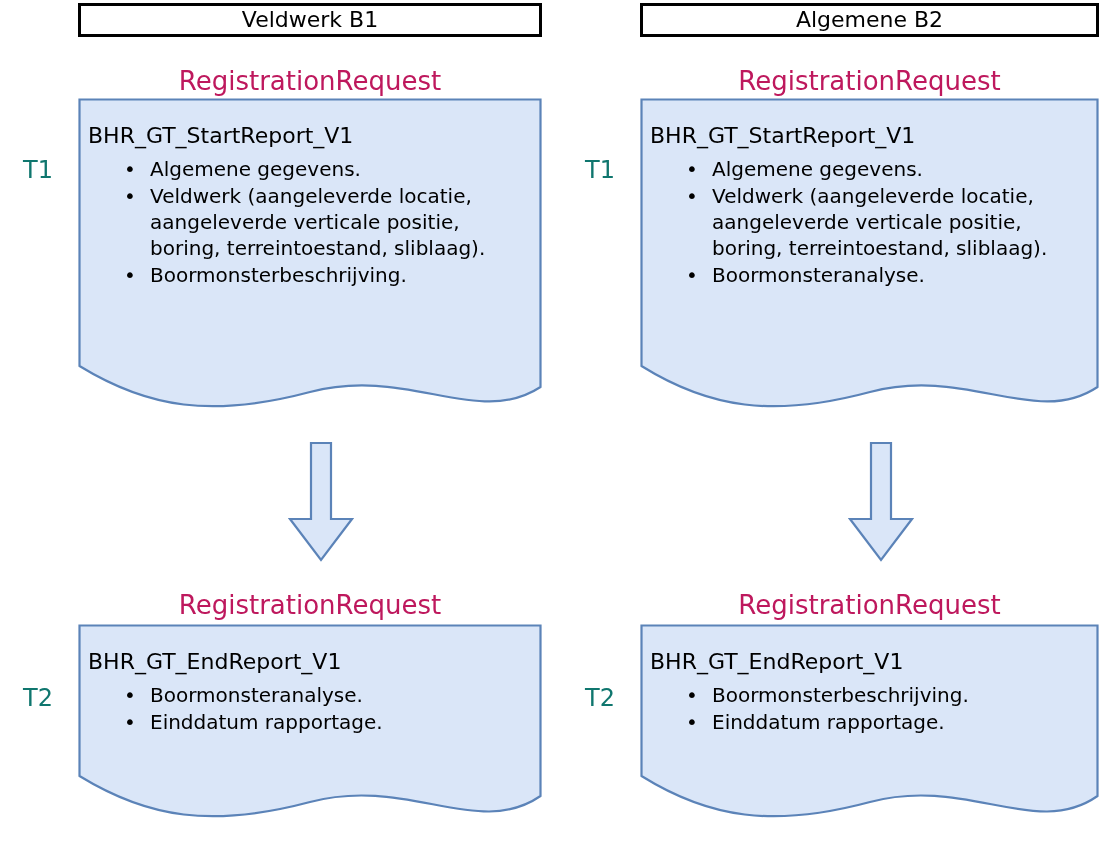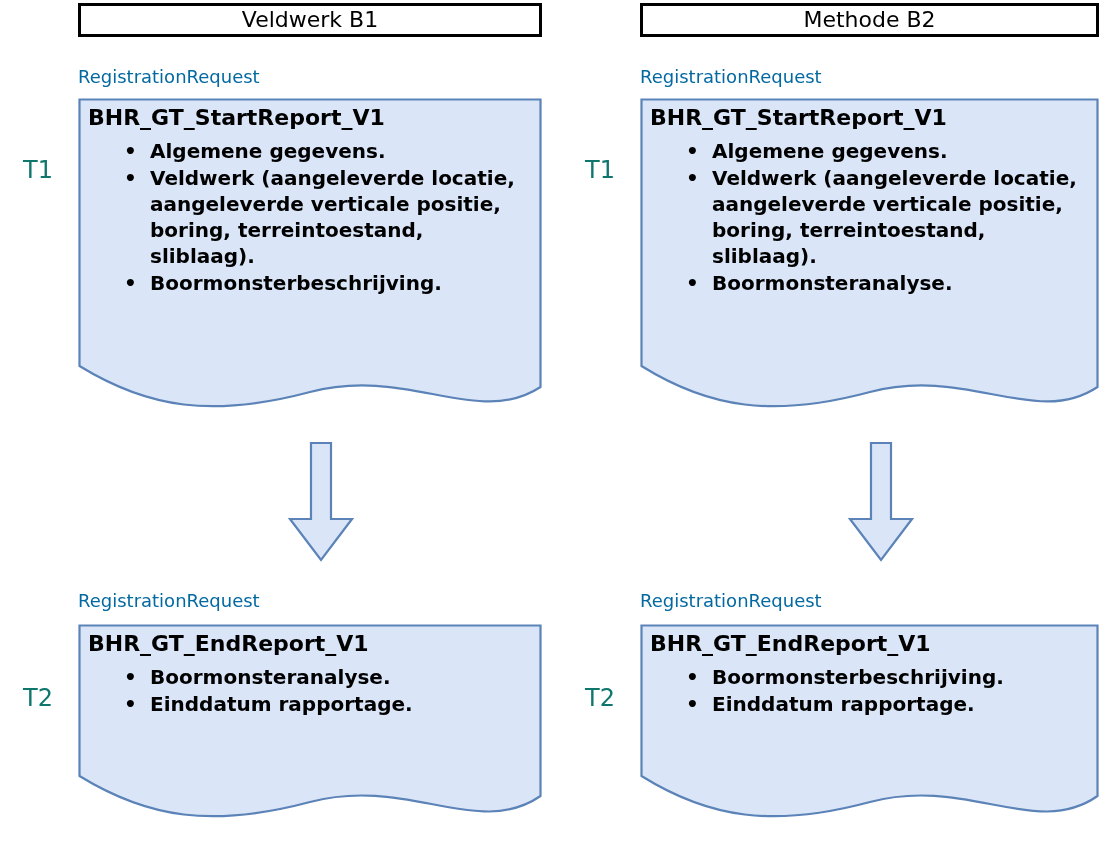--- a/index.html
+++ b/index.html
@@ -31,24 +31,24 @@
     font-size: 22px;
     line-height: 1;
     color: #000000;
   }
   #method-header-b1 { left: 78px;  top: 3px; width: 464px; height: 34px; }
   #method-header-b2 { left: 640px; top: 3px; width: 459px; height: 34px; }
 
   
   .request-caption {
     position: absolute;
-    text-align: left;
-    font-size: 18px;
+    text-align: center;
+    font-size: 26px;
     line-height: 1;
-    color: #0369a1;
+    color: #be185d;
     white-space: nowrap;
   }
   #caption-b1-t1 { left: 78px;  top: 68px;  width: 464px; }
   #caption-b2-t1 { left: 640px; top: 68px;  width: 459px; }
   #caption-b1-t2 { left: 78px;  top: 592px; width: 464px; }
   #caption-b2-t2 { left: 640px; top: 592px; width: 459px; }
 
   
   .t-label {
     position: absolute;
@@ -68,22 +68,21 @@
   }
   .doc-shape svg {
     position: absolute;
     left: 0;
     top: 0;
     display: block;
   }
   .doc-content {
     position: relative;
     z-index: 2;
-    padding: 6px 10px 0 10px;
-    font-weight: bold;
+    padding: 24px 10px 0 10px;
   }
   .doc-title {
     font-size: 22px;
     line-height: 1.25;
     color: #000000;
     white-space: nowrap;
   }
   .doc-list {
     margin: 6px 0 0 0;
     padding: 0 0 0 62px;
@@ -122,21 +121,21 @@
 </head>
 <body>
 
 <div id="canvas">
 
   <div class="method-header" id="method-header-b1">
     <span>Veldwerk B1</span>
   </div>
 
   <div class="method-header" id="method-header-b2">
-    <span>Methode B2</span>
+    <span>Algemene B2</span>
   </div>
 
   <div class="request-caption" id="caption-b1-t1">RegistrationRequest</div>
   <div class="request-caption" id="caption-b2-t1">RegistrationRequest</div>
   <div class="request-caption" id="caption-b1-t2">RegistrationRequest</div>
   <div class="request-caption" id="caption-b2-t2">RegistrationRequest</div>
 
   <div class="t-label" id="t-label-b1-t1">T1</div>
   <div class="t-label" id="t-label-b2-t1">T1</div>
   <div class="t-label" id="t-label-b1-t2">T2</div>

